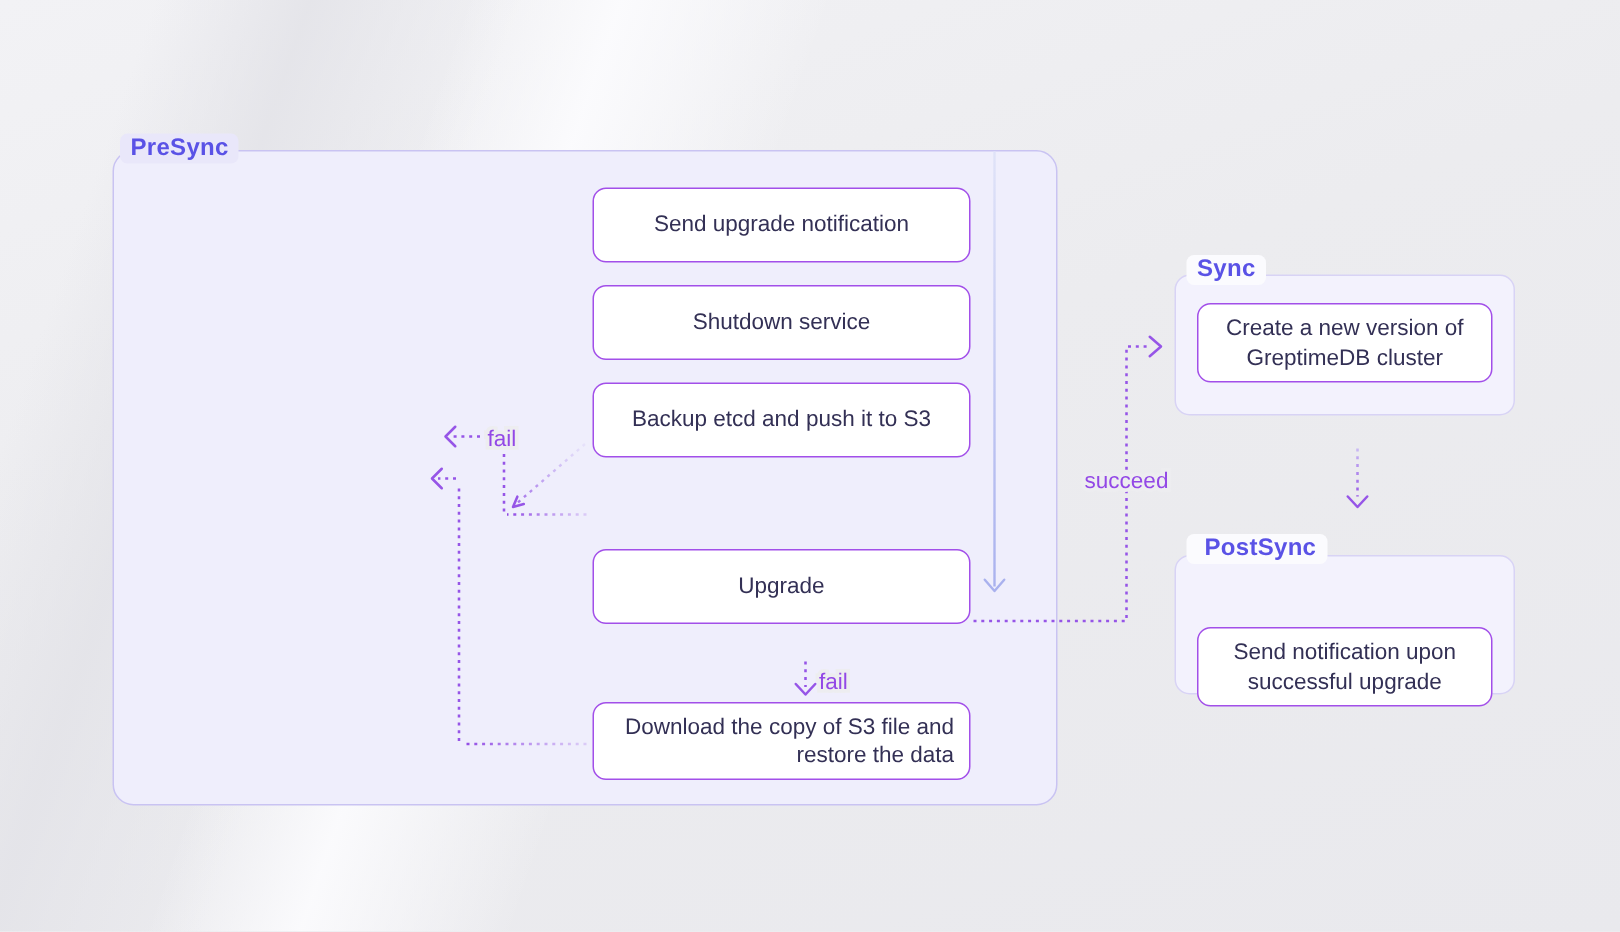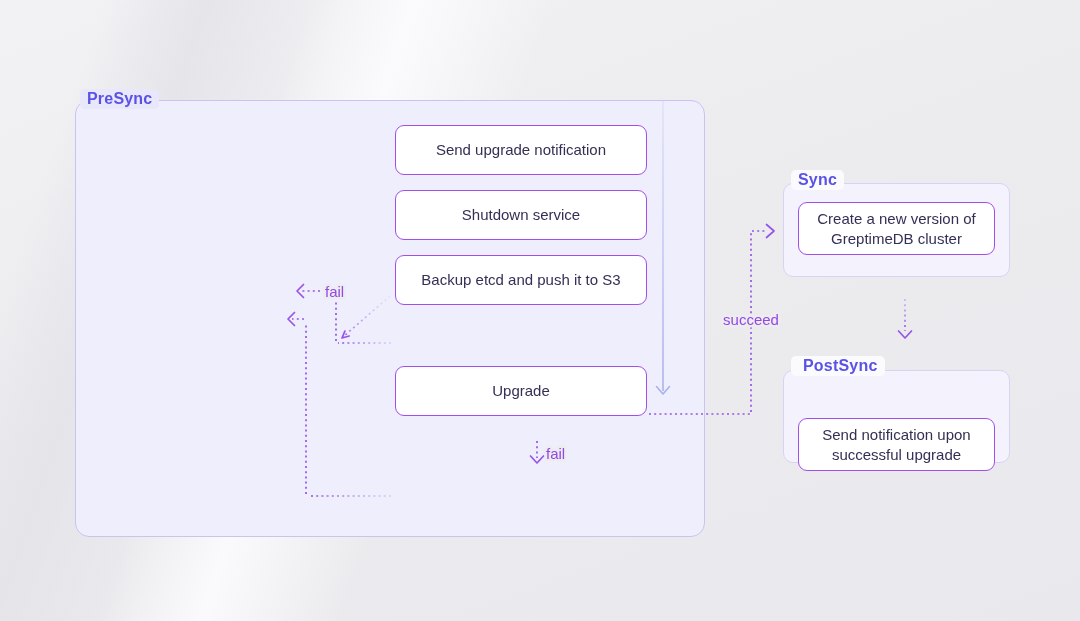--- a/index.html
+++ b/index.html
@@ -125,18 +125,19 @@
   </svg>
 
   <div class="group-label lp">PreSync</div>
   <div class="group-label ls">Sync</div>
   <div class="group-label lq">PostSync</div>
 
   <div class="node step s1">Send upgrade notification</div>
   <div class="node step s2">Shutdown service</div>
   <div class="node step s3">Backup etcd and push it to S3</div>
   <div class="node step s5">Upgrade</div>
+  <div class="node step s6">Download the copy of S3 file and restore the data</div>
 
 
   <div class="node syncbox">Create a new version of GreptimeDB cluster</div>
   <div class="node postbox">Send notification upon successful upgrade</div>
 
 </div>
 
 </body></html>

